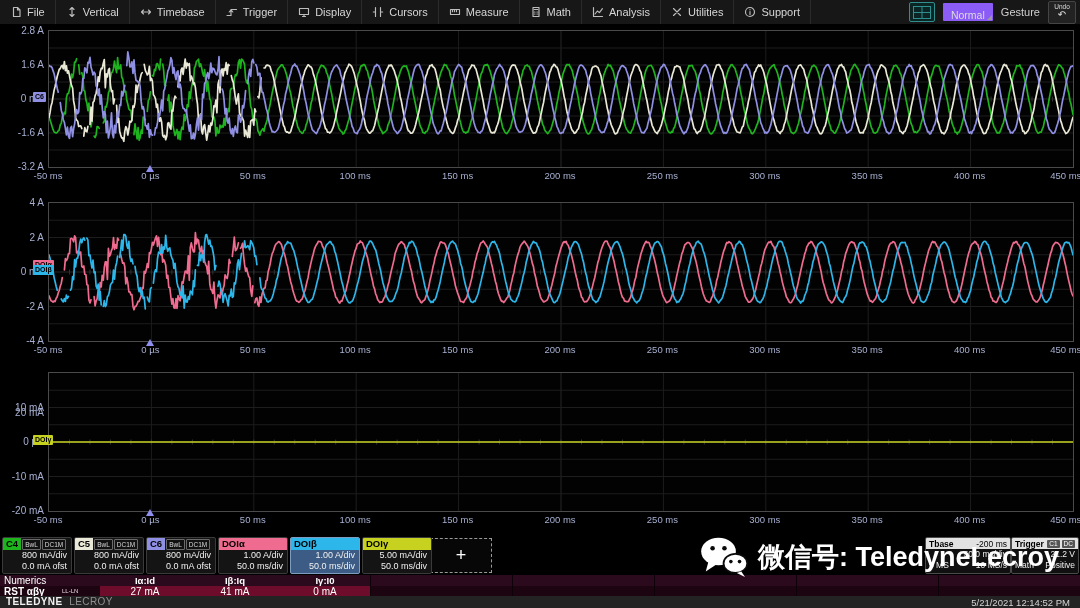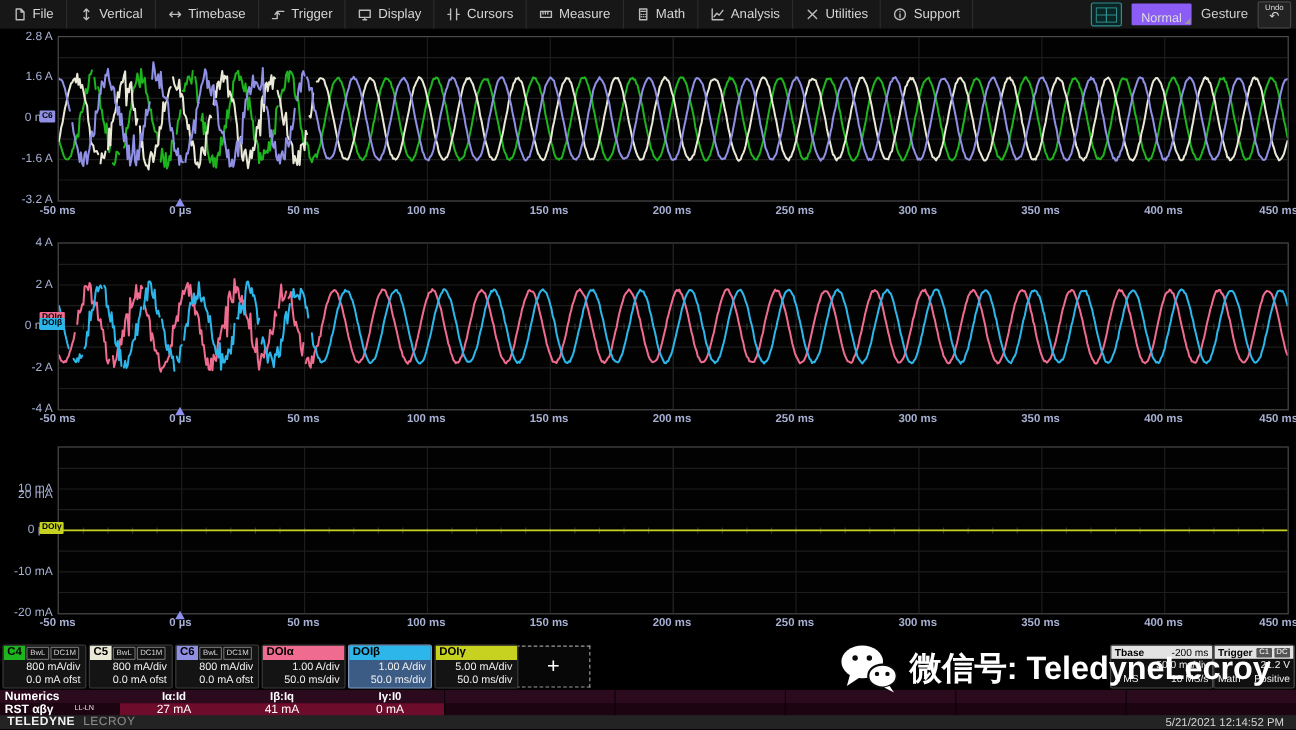--- a/index.html
+++ b/index.html
@@ -20,21 +20,21 @@
   #normal-btn::after{content:"";position:absolute;right:1px;bottom:1px;border-left:5px solid transparent;
               border-bottom:5px solid #9a9a9a;}
   #gesture-label{color:#cfcfcf;font-size:11px;}
   #undo-btn{width:26px;height:21px;background:#222;border:1px solid #454545;border-radius:2px;color:#ddd;
             display:flex;flex-direction:column;align-items:center;justify-content:center;line-height:1;}
   #undo-btn .u-t{font-size:6.5px;} #undo-btn .u-a{font-size:10px;margin-top:-1px;}
   
   #plots{position:absolute;left:0;top:24px;width:1080px;height:510px;background:#000;}
   .grid{position:absolute;left:48px;width:1024px;border:1px solid #4a4a4a;background:#020202;}
   .ylab{position:absolute;width:44px;text-align:right;font-size:10px;color:#a7b0d2;}
-  .xrow{position:absolute;left:0;width:904px;height:12px;font-weight:bold;}
+  .xrow{position:absolute;left:0;width:904px;height:12px;}
   .xlab{position:absolute;font-size:9.5px;color:#a7b0d2;transform:translateX(-50%);white-space:nowrap;}
   .trig-tri{position:absolute;width:0;height:0;border-left:4px solid transparent;border-right:4px solid transparent;
             border-bottom:7px solid #8f8ff0;}
   .chbadge{position:absolute;font-size:7px;font-weight:bold;color:#000;padding:1px 2px;border-radius:1px;
            line-height:1.1;z-index:3;}
   
   #dock{position:absolute;left:0;top:537px;width:1080px;height:37px;background:#000;}
   .chbox{position:absolute;top:0;width:68px;height:35px;background:#141414;border:1px solid #3a3a3a;
          border-radius:2px;overflow:hidden;}
   .chbox.sel{background:#3c5c85;border-color:#7e9cc0;}
@@ -50,21 +50,21 @@
   .infohead{height:11px;background:#e2e2e2;color:#000;font-size:8.5px;display:flex;align-items:center;padding:0 3px;gap:2px;}
   .infohead .ttl{font-weight:bold;}
   .infohead .sp{margin-left:auto;}
   .ichip{background:#555;color:#fff;font-size:6.5px;padding:0 2px;border-radius:1px;line-height:8px;}
   .iline{font-size:8.5px;color:#f0f0f0;display:flex;padding:0 3px;line-height:11px;}
   .iline .r{margin-left:auto;}
   
   #numerics{position:absolute;left:0;top:574px;width:1080px;height:22px;background:#220618;border-top:1px solid #000;}
   .numrow1{position:absolute;left:0;top:0;width:1080px;height:11px;background:#2c0a1e;}
   .numrow2{position:absolute;left:0;top:11px;width:1080px;height:11px;background:#1c0410;}
-  #num-title{position:absolute;left:4px;top:0;font-size:10px;font-weight:bold;color:#fff;line-height:11px;}
+  #num-title{position:absolute;left:4px;top:0;font-size:10px;font-weight:normal;color:#fff;line-height:11px;}
   #num-rowlabel{position:absolute;left:4px;top:11px;font-size:10px;font-weight:bold;color:#fff;line-height:11px;}
   #num-sublabel{position:absolute;left:62px;top:12px;font-size:6px;color:#e8d8e0;line-height:9px;}
   .numhead{position:absolute;top:0;font-size:9.5px;font-weight:bold;color:#fff;line-height:11px;text-align:center;}
   .numval{position:absolute;top:11px;height:11px;background:#6e0c2c;font-size:10px;color:#fff;line-height:11px;text-align:center;}
   .numsep{position:absolute;top:0;width:1px;height:22px;background:#0d0208;}
   
   #statusbar{position:absolute;left:0;top:596px;width:1080px;height:12px;background:#232323;display:flex;align-items:center;}
   #brand{padding-left:6px;font-size:10px;line-height:12px;}
   #brand .b1{color:#f2f2f2;font-weight:bold;letter-spacing:.4px;}
   #brand .b2{color:#909090;margin-left:4px;letter-spacing:.4px;}

